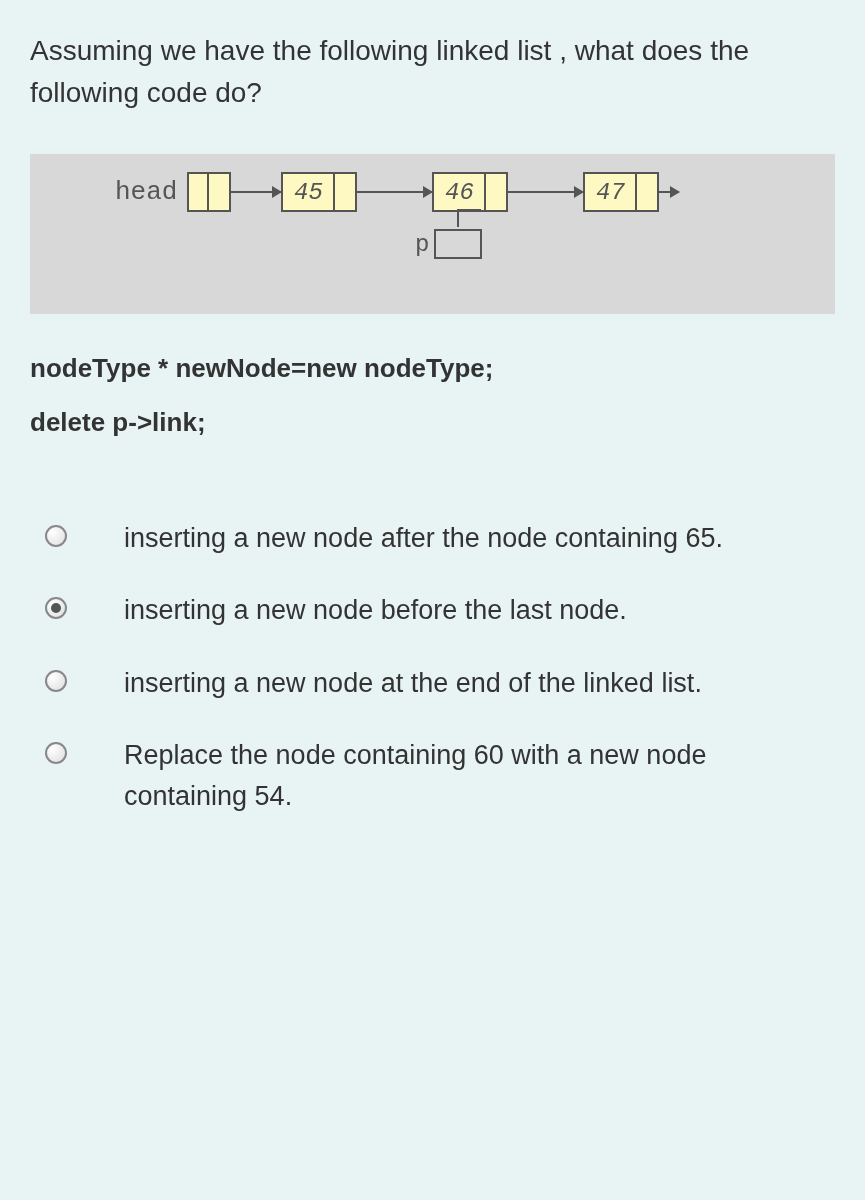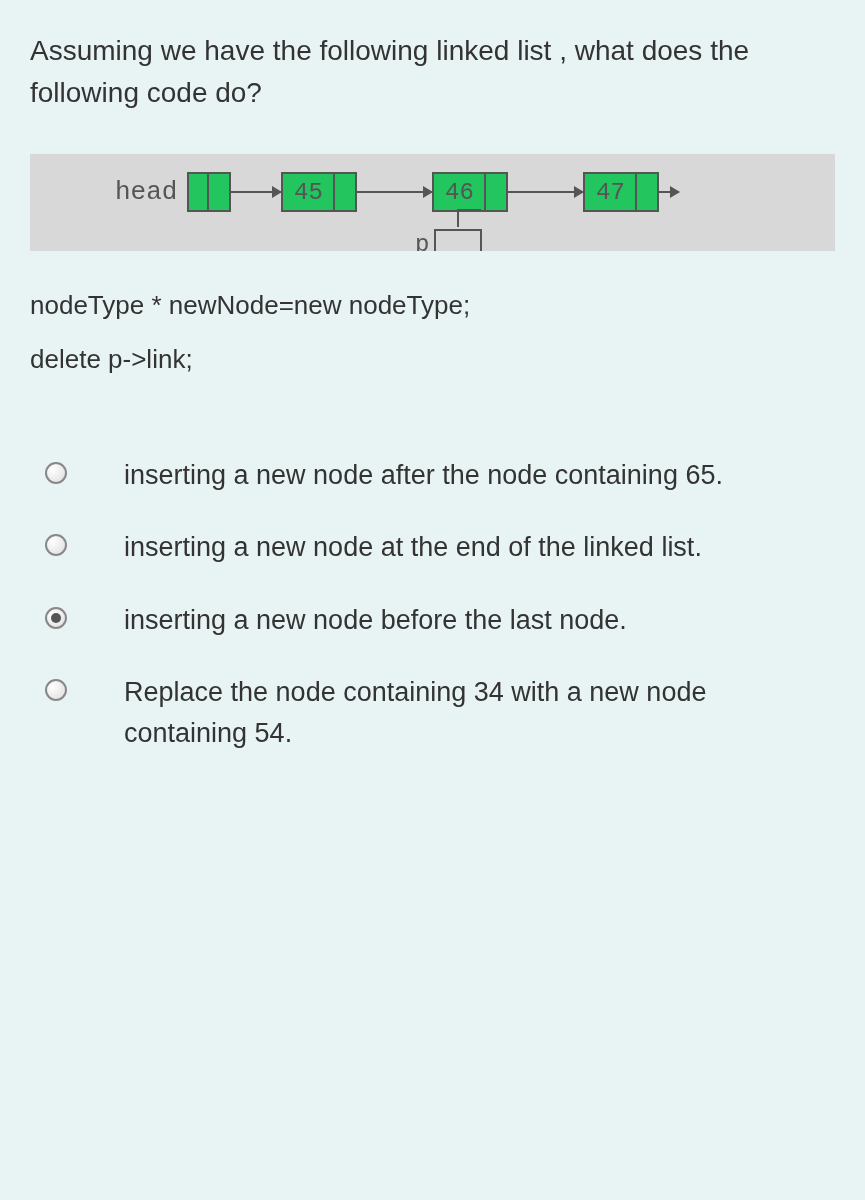--- a/index.html
+++ b/index.html
@@ -19,42 +19,43 @@
       font-size: 28px;
       line-height: 1.5;
       color: #333;
       margin-bottom: 40px;
     }
     .diagram-container {
       background-color: #d8d8d8;
       padding: 20px 0;
       margin-bottom: 30px;
       overflow: hidden;
-      height: 97px;
+      height: 160px;
       position: relative;
     }
     .linked-list {
       display: flex;
       align-items: center;
       position: absolute;
       top: 18px;
       left: 0;
     }
     .head-label {
       font-family: 'Courier New', monospace;
       font-size: 26px;
       color: #555;
       margin-left: 85px;
       margin-right: 10px;
     }
     .node {
       display: flex;
       border: 2px solid #555;
-      background-color: #22c55e;
+      background-color: #fef9c3;
       height: 40px;
+      font-style: italic;
     }
     .node-value {
       width: 52px;
       display: flex;
       align-items: center;
       justify-content: center;
       font-family: 'Courier New', monospace;
       font-size: 24px;
       color: #555;
       border-right: 2px solid #555;
@@ -123,20 +124,21 @@
       background-color: #555;
     }
     .code-block {
       font-size: 26px;
       line-height: 1.9;
       color: #333;
       margin-bottom: 70px;
     }
     .code-line {
       margin-bottom: 5px;
+      font-weight: bold;
     }
     .options {
       margin-left: 15px;
     }
     .option {
       display: flex;
       align-items: flex-start;
       margin-bottom: 32px;
       gap: 32px;
     }
@@ -208,24 +210,24 @@
   <div class="code-line">nodeType * newNode=new nodeType;</div>
   <div class="code-line">delete p-&gt;link;</div>
 </div>
 
 <div class="options">
   <div class="option">
     <div class="radio"></div>
     <div class="option-text">inserting a new node after the node containing 65.</div>
   </div>
   <div class="option">
+    <div class="radio selected"></div>
+    <div class="option-text">inserting a new node before the last node.</div>
+  </div>
+  <div class="option">
     <div class="radio"></div>
     <div class="option-text">inserting a new node at the end of the linked list.</div>
   </div>
   <div class="option">
-    <div class="radio selected"></div>
-    <div class="option-text">inserting a new node before the last node.</div>
-  </div>
-  <div class="option">
     <div class="radio"></div>
-    <div class="option-text">Replace the node containing 34 with a new node containing 54.</div>
+    <div class="option-text">Replace the node containing 60 with a new node containing 54.</div>
   </div>
 </div>
 
 </body></html>

